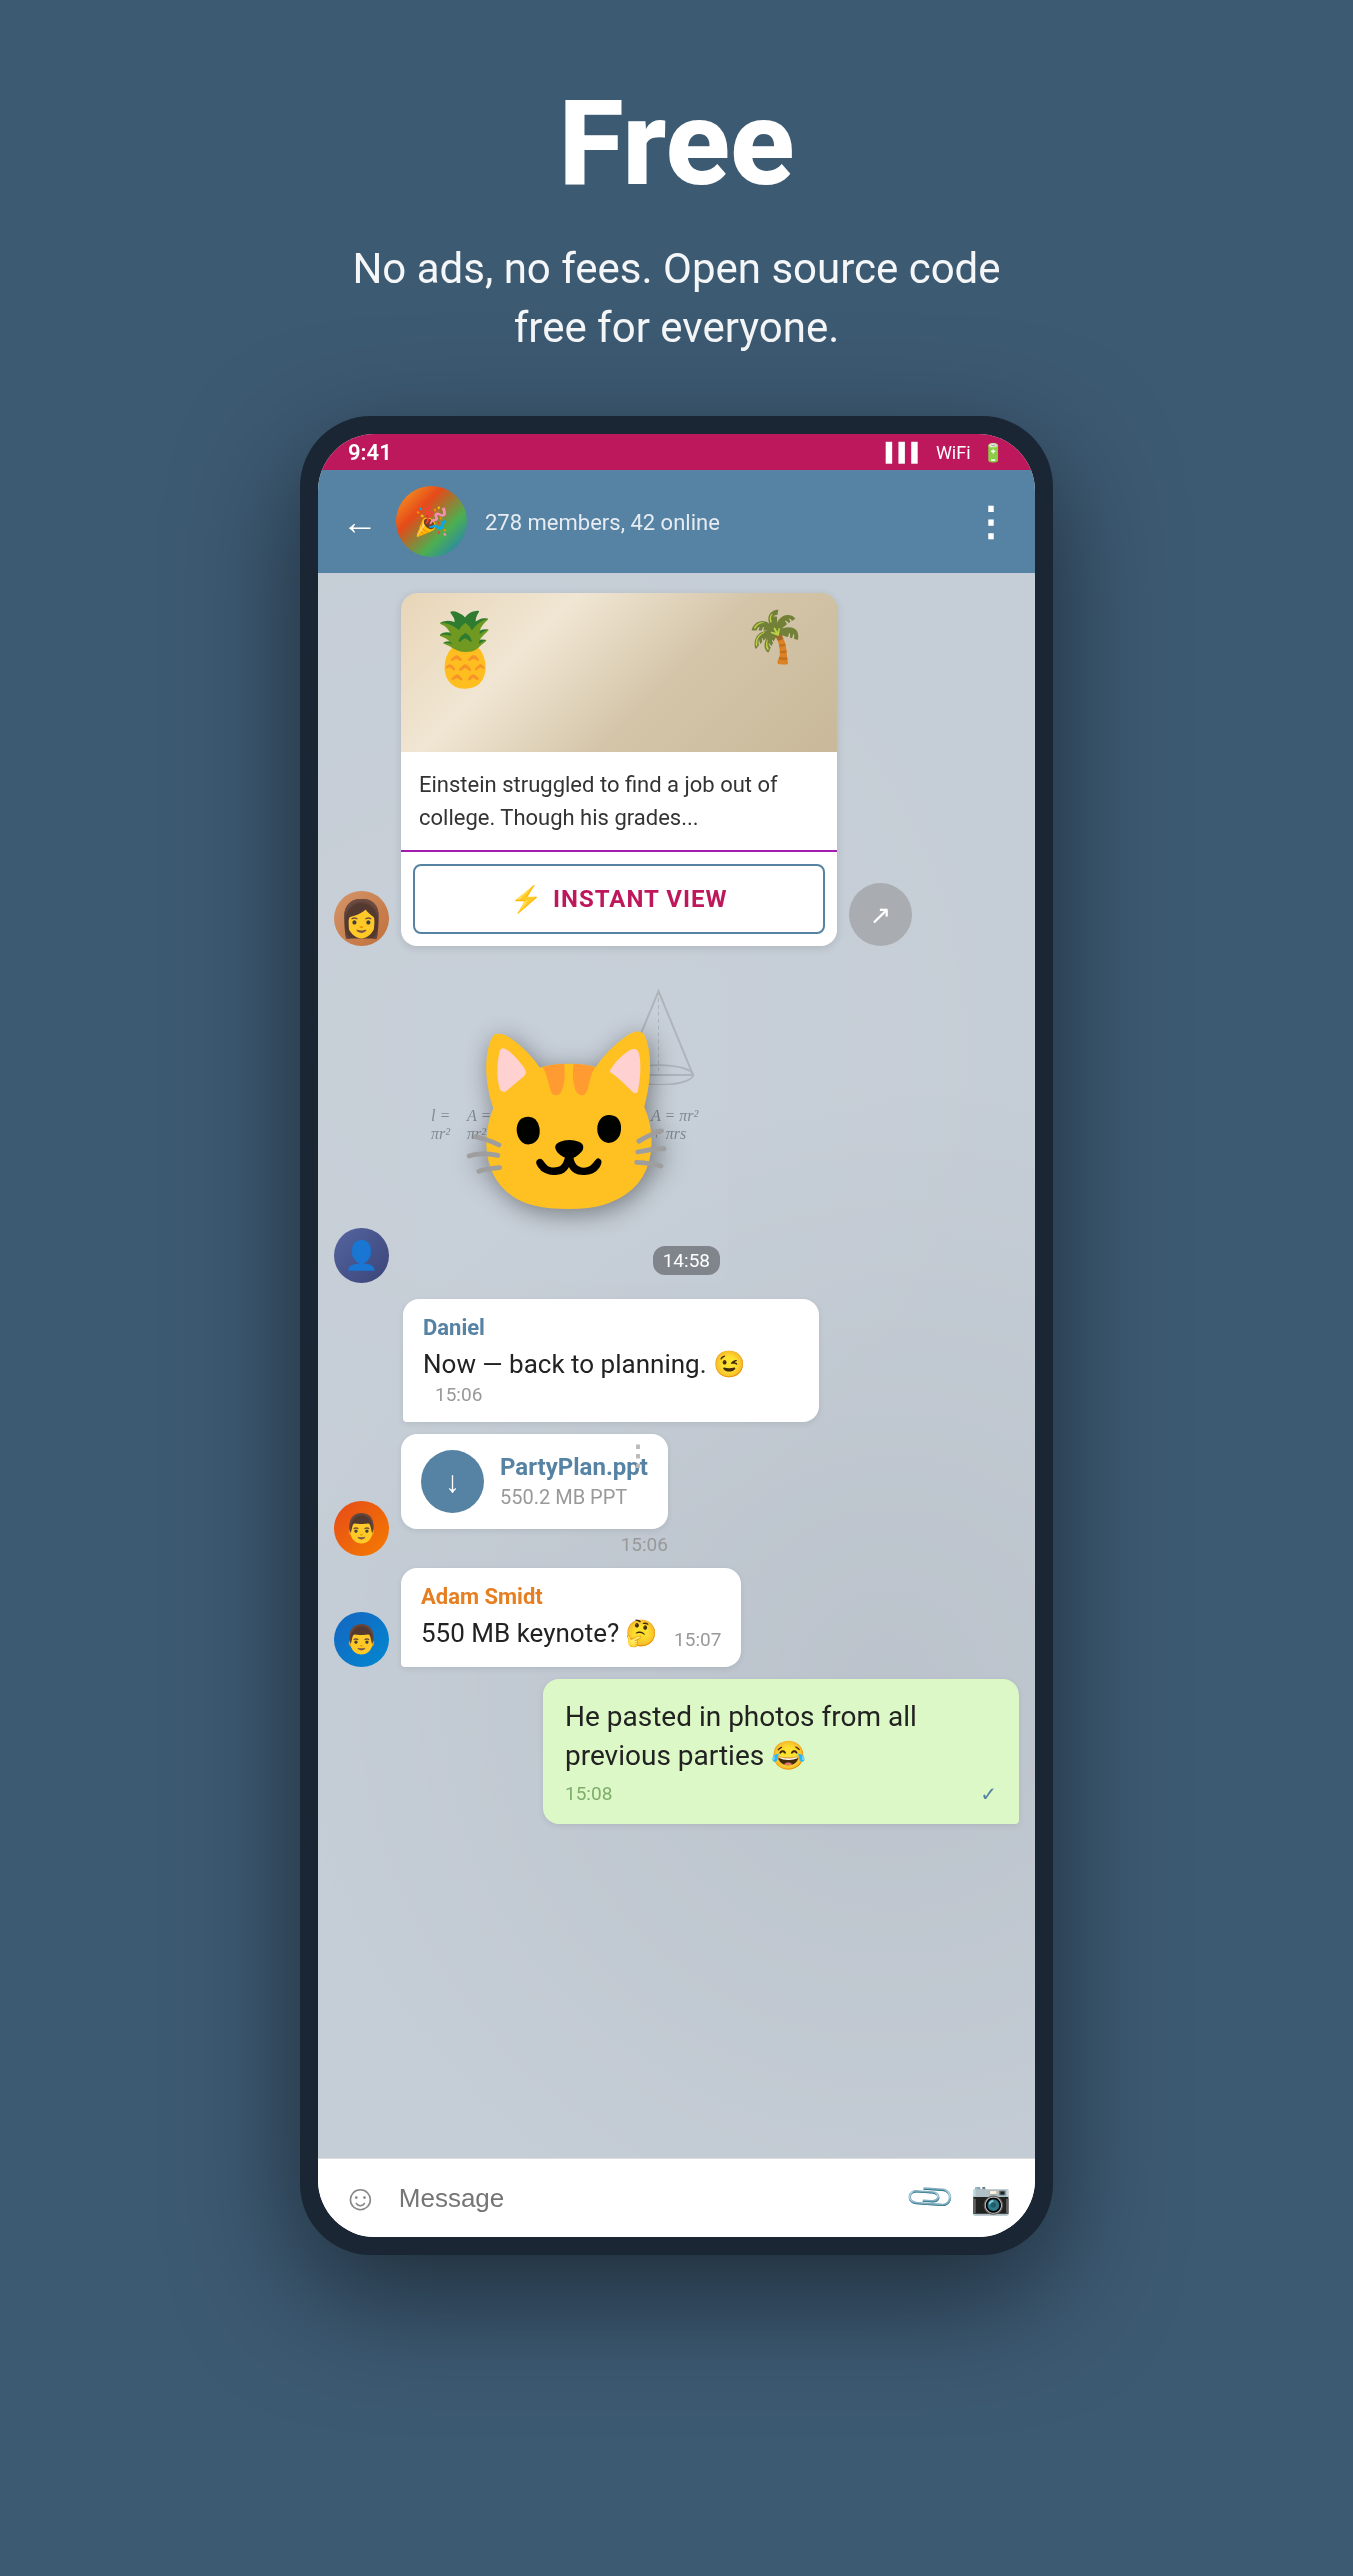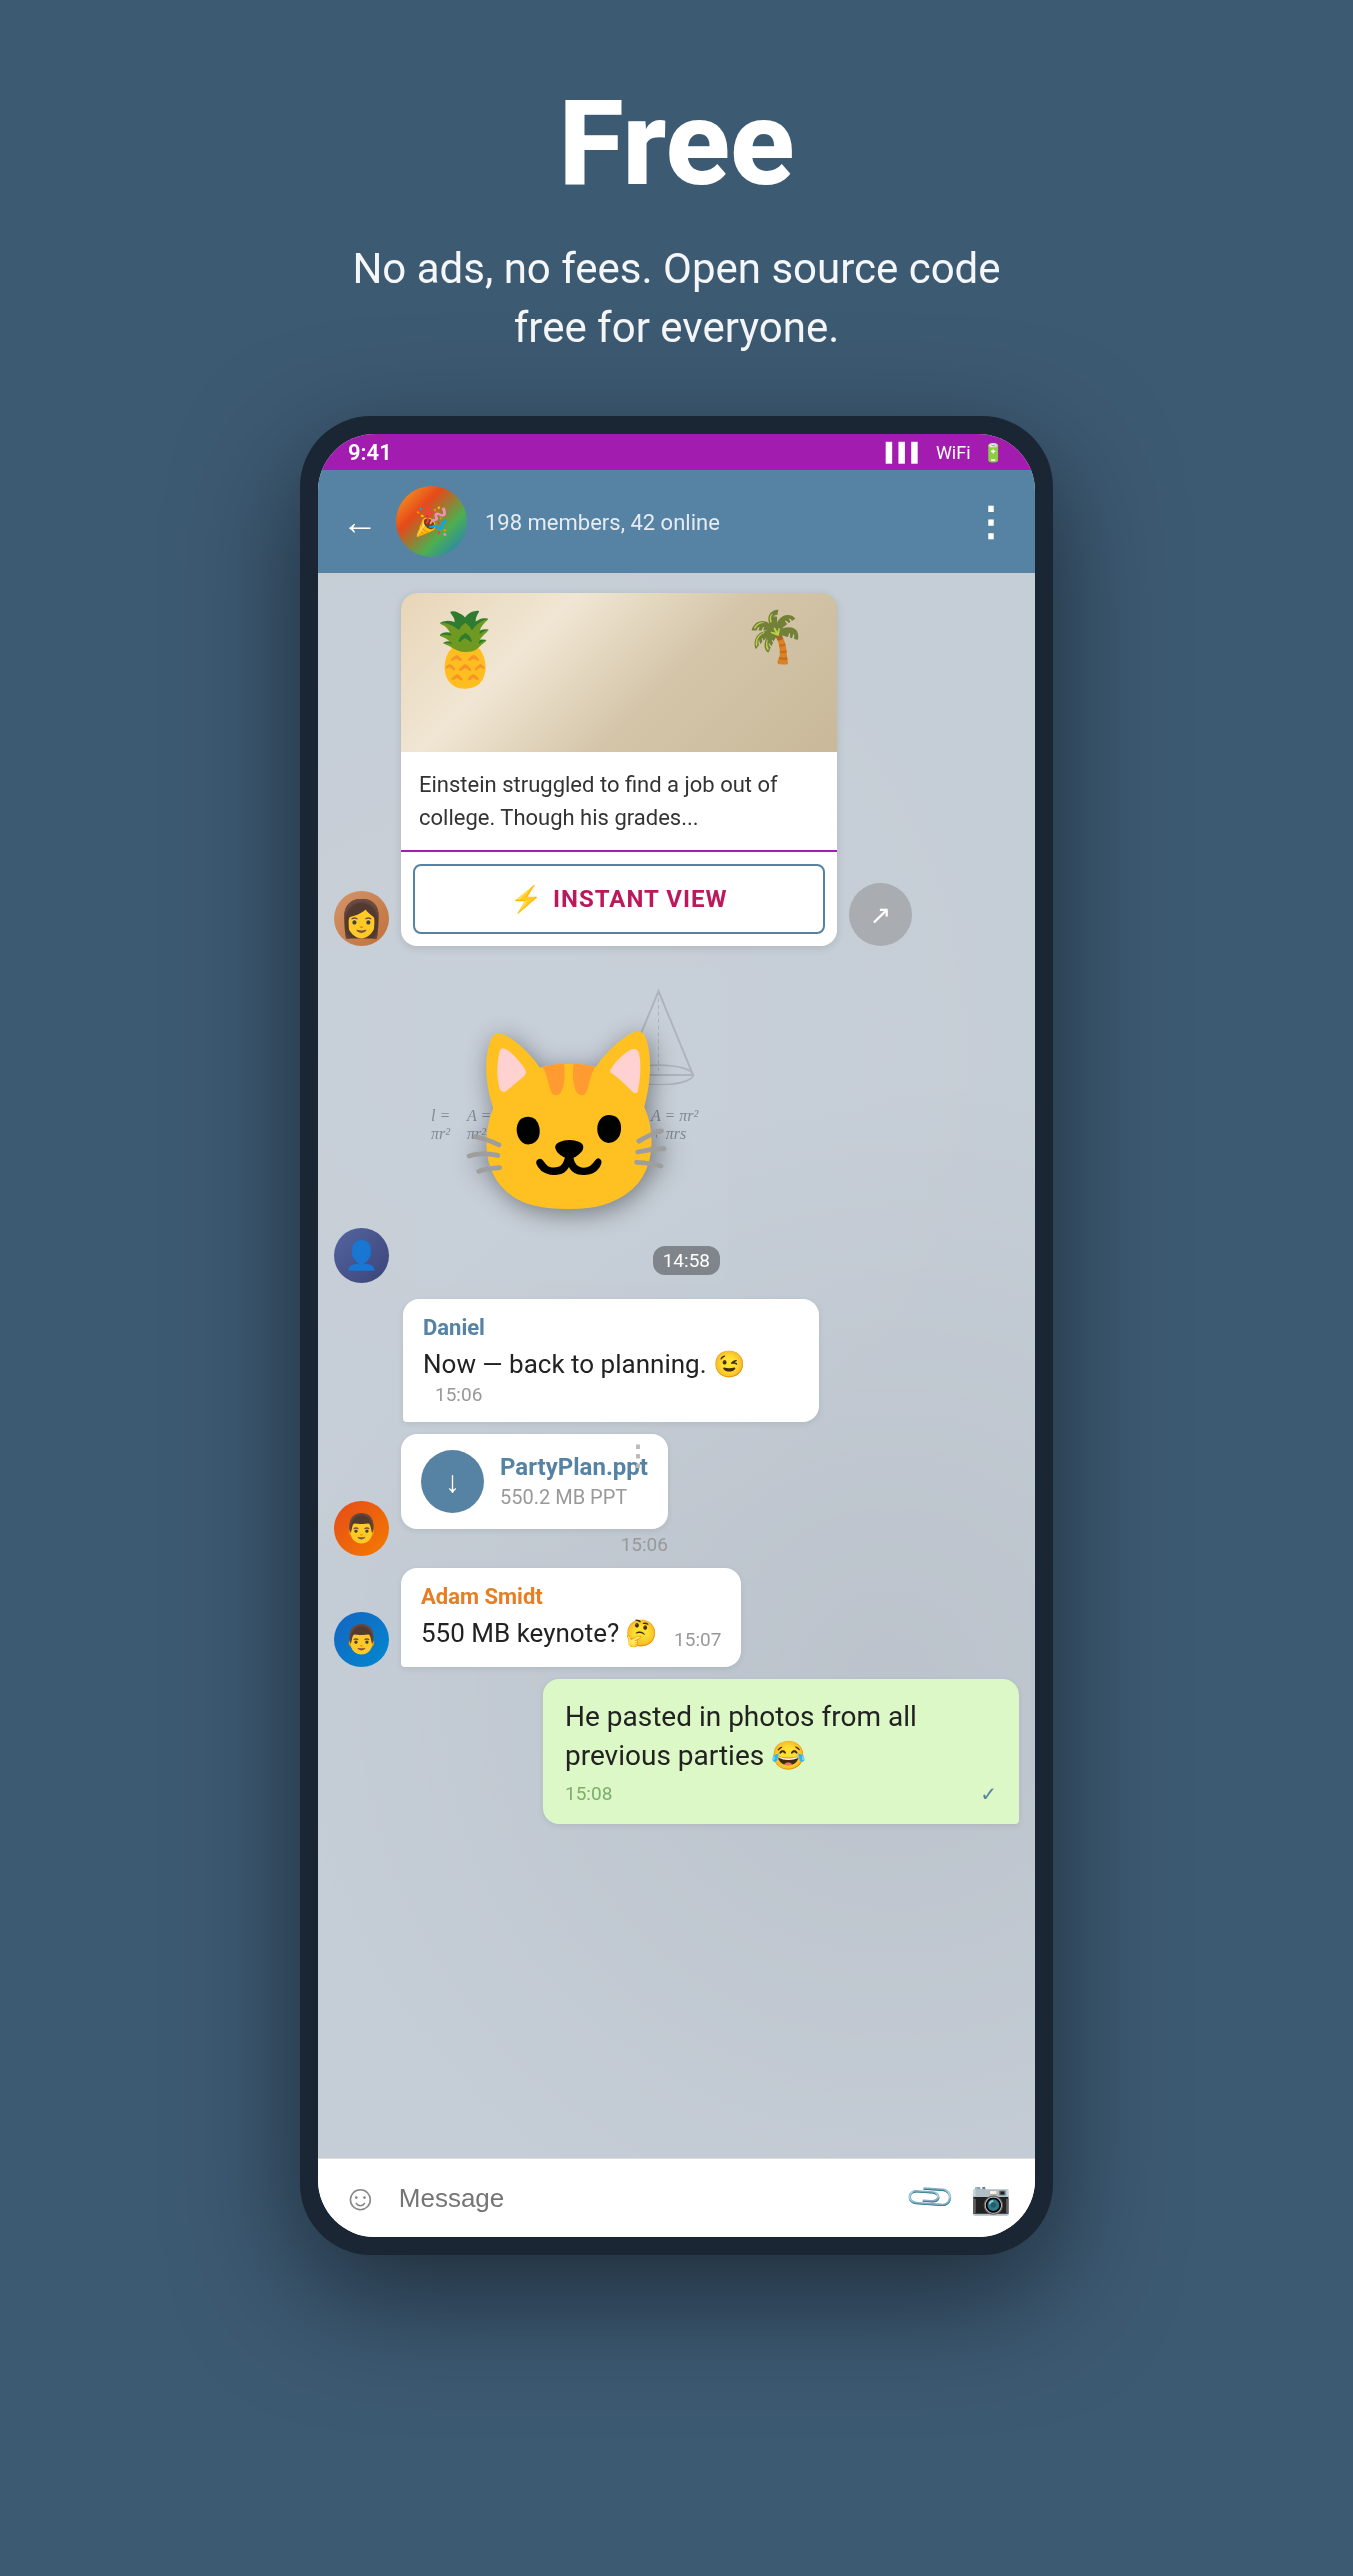--- a/index.html
+++ b/index.html
@@ -50,21 +50,21 @@
     }
     .phone-inner {
       background: #e8edf2;
       border-radius: 57px;
       overflow: hidden;
       position: relative;
     }
 
     
     .status-bar {
-      background: #a21caf;
+      background: #be185d;
       height: 36px;
       display: flex;
       align-items: center;
       justify-content: space-between;
       padding: 0 30px;
     }
     .status-time {
       color: white;
       font-size: 22px;
       font-weight: 600;
@@ -483,21 +483,21 @@
           <span style="color:white;font-size:18px;">▌▌▌</span>
           <span style="color:white;font-size:18px;">WiFi</span>
           <span style="color:white;font-size:18px;">🔋</span>
         </div>
       </div>
 
       <div class="chat-header">
         <div class="back-btn">←</div>
         <div class="chat-avatar">🎉</div>
         <div class="chat-info">
-          <div class="chat-members">198 members, 42 online</div>
+          <div class="chat-members">278 members, 42 online</div>
         </div>
         <div class="chat-more">⋮</div>
       </div>
 
       <div class="messages-area">
 
         <div style="display:flex;align-items:flex-end;gap:12px;margin-bottom:20px;">
           <div class="msg-avatar avatar-girl">
             <span style="font-size:36px;">👩</span>
           </div>

